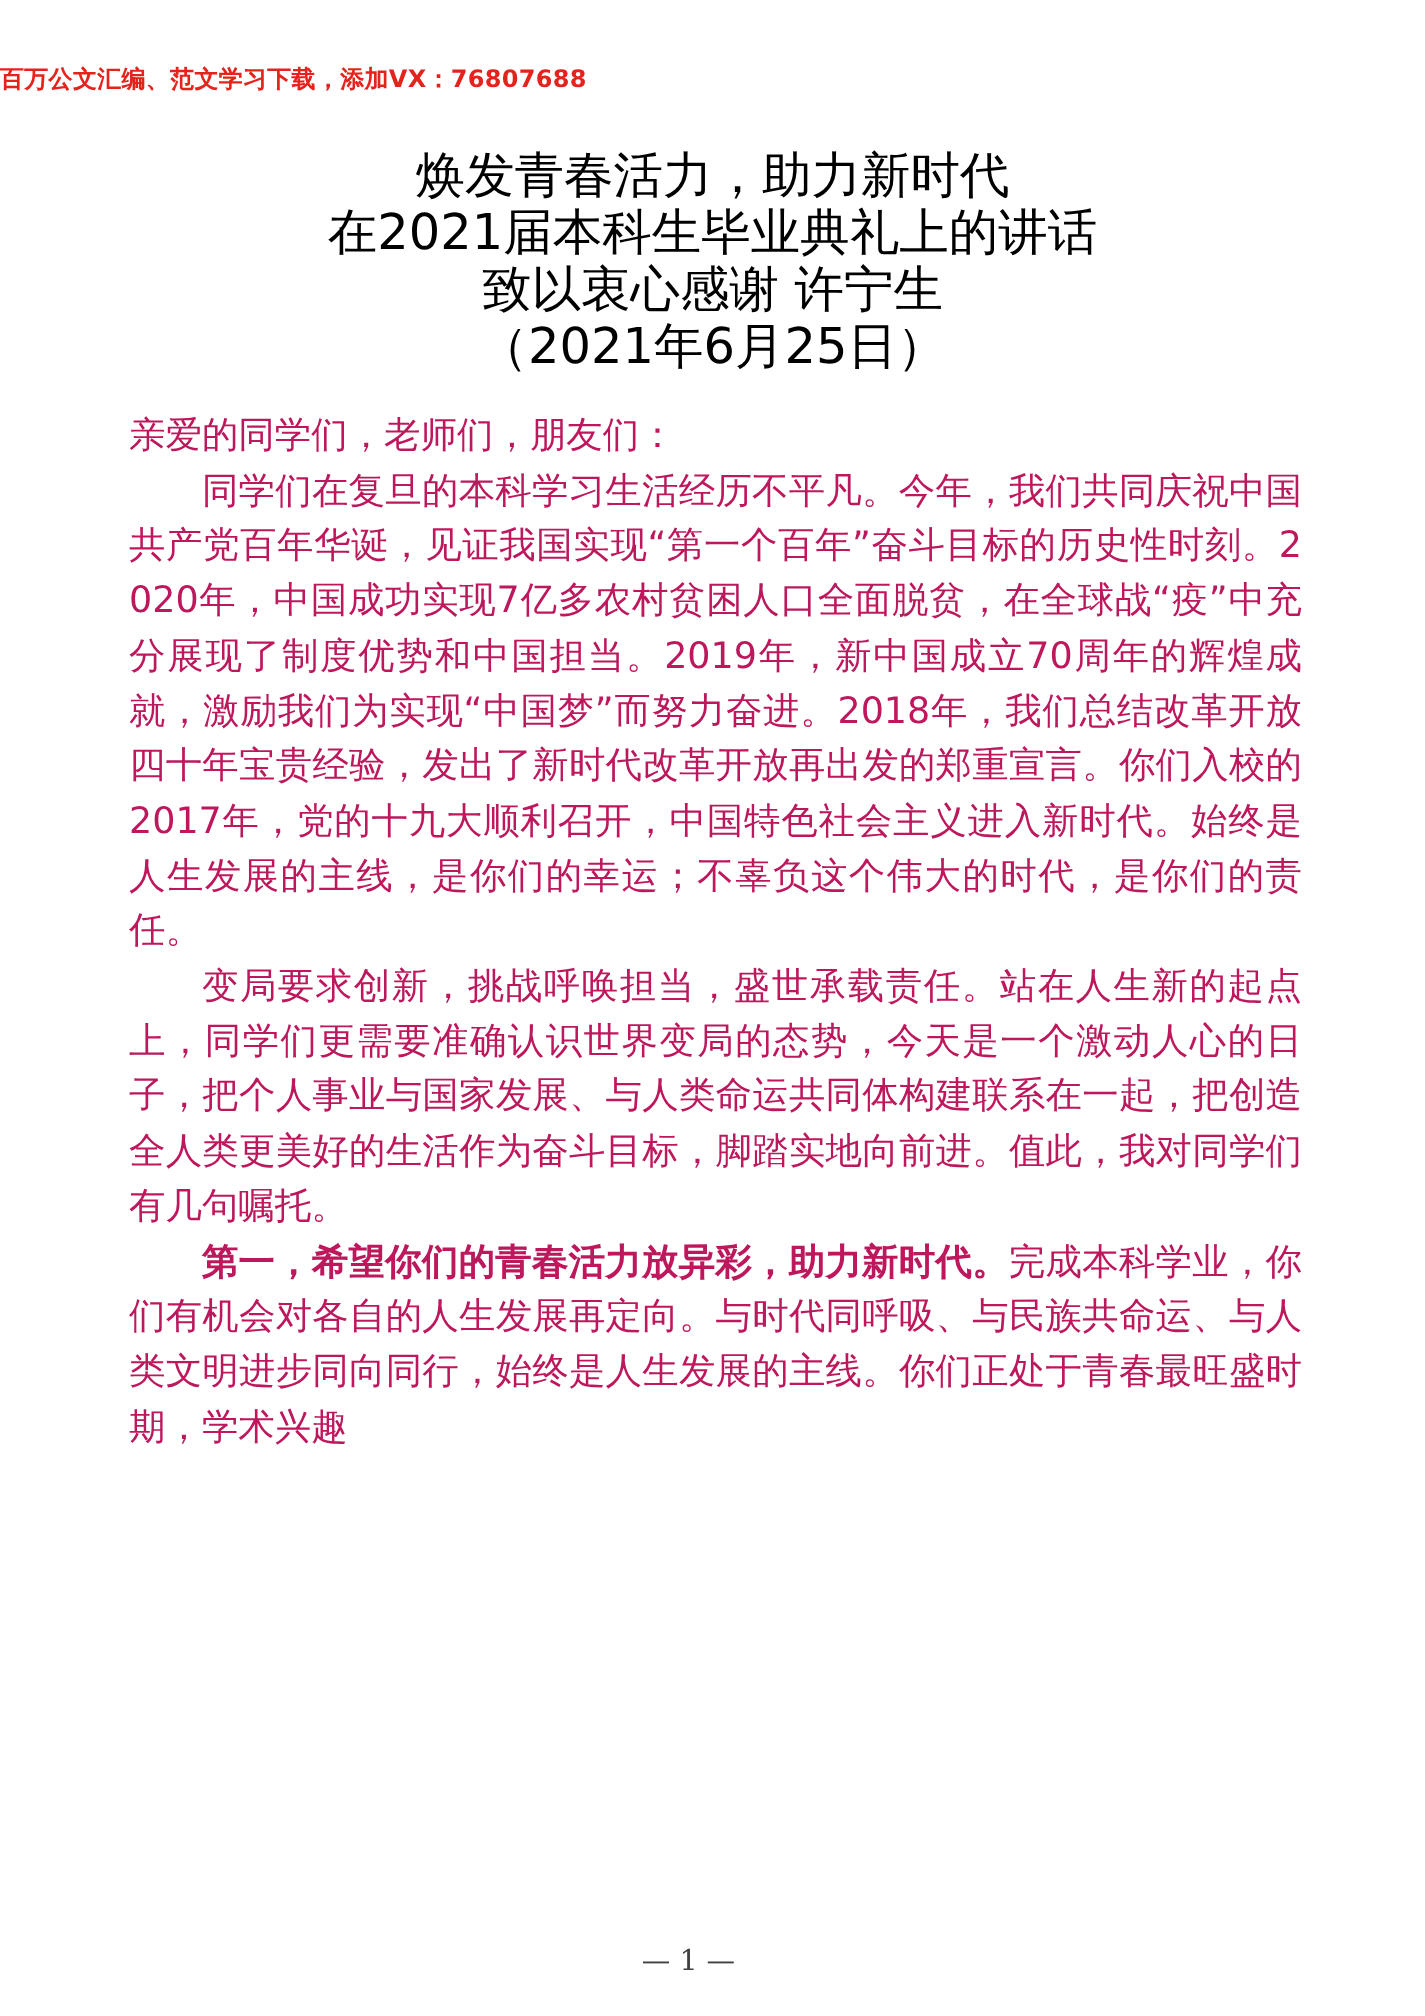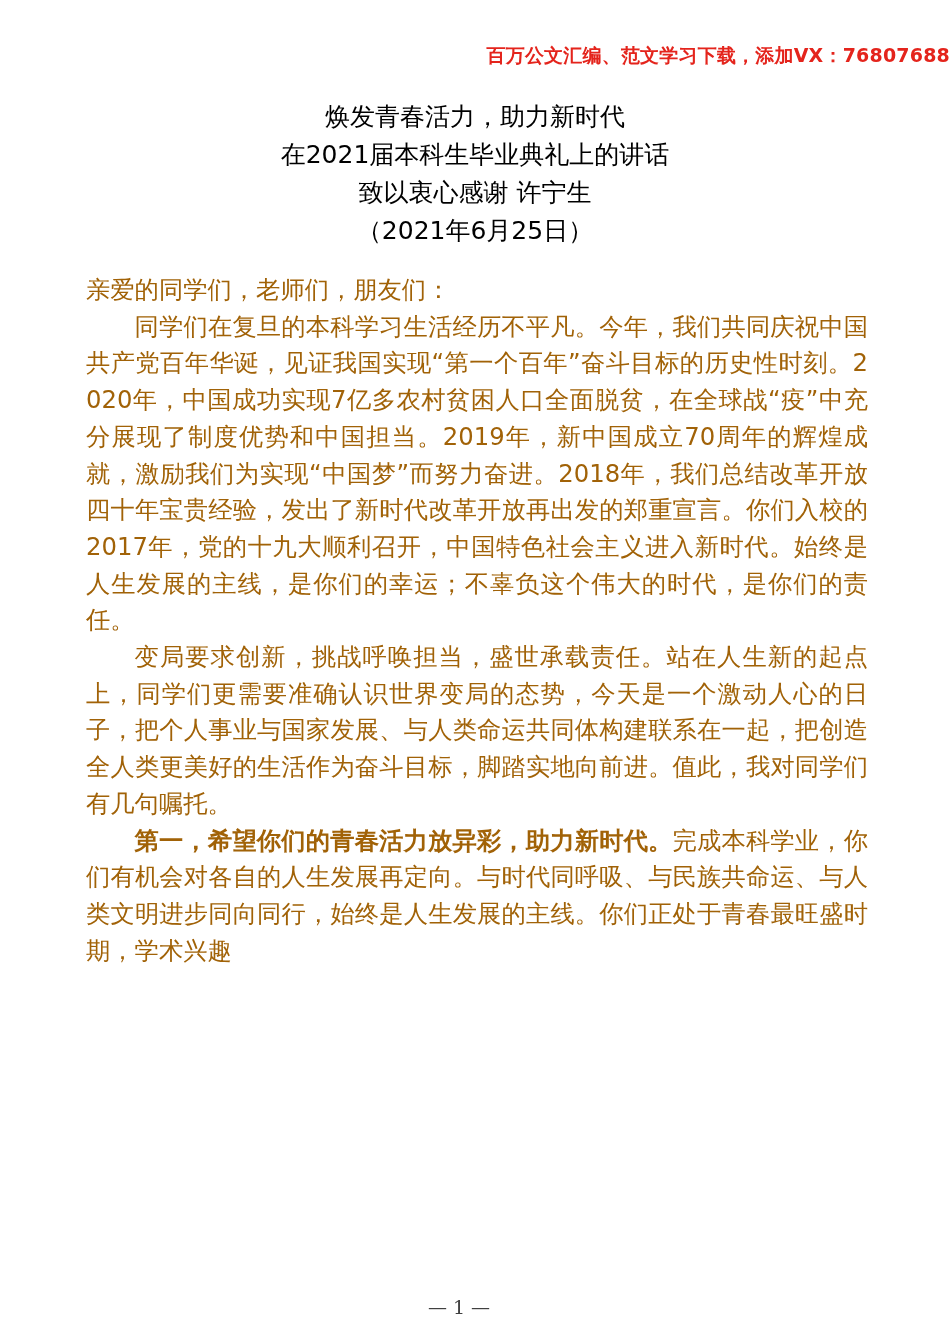--- a/index.html
+++ b/index.html
@@ -19,58 +19,58 @@
     overflow: hidden;
     box-sizing: border-box;
   }
 
   
   .promo {
     position: absolute;
     top: 43px;
     left: 0;
     width: 950px;
-    text-align: right;
-    font-size: 19px;
+    text-align: left;
+    font-size: 16px;
     font-weight: 700;
     letter-spacing: 0.2px;
     color: #e4241c;
     white-space: nowrap;
   }
 
   
   .titleblock {
     position: absolute;
     top: 98px;
     left: 0;
     width: 950px;
     text-align: center;
   }
   .title-line {
-    font-size: 25px;
+    font-size: 33px;
     font-weight: 400;
     line-height: 38px;
     color: #000000;
     white-space: nowrap;
   }
 
   
   .body-area {
     position: absolute;
     top: 272px;
     left: 86px;
     width: 782px;
   }
   .para {
     font-size: 24.3px;
     line-height: 36.7px;
     text-align: justify;
     text-justify: inter-ideograph;
     margin: 0;
-    color: #a16207;
+    color: #be185d;
     word-break: break-all;
   }
   .para.indent {
     text-indent: 48.6px;
   }
   .para .bold {
     font-weight: 700;
   }
 
   

